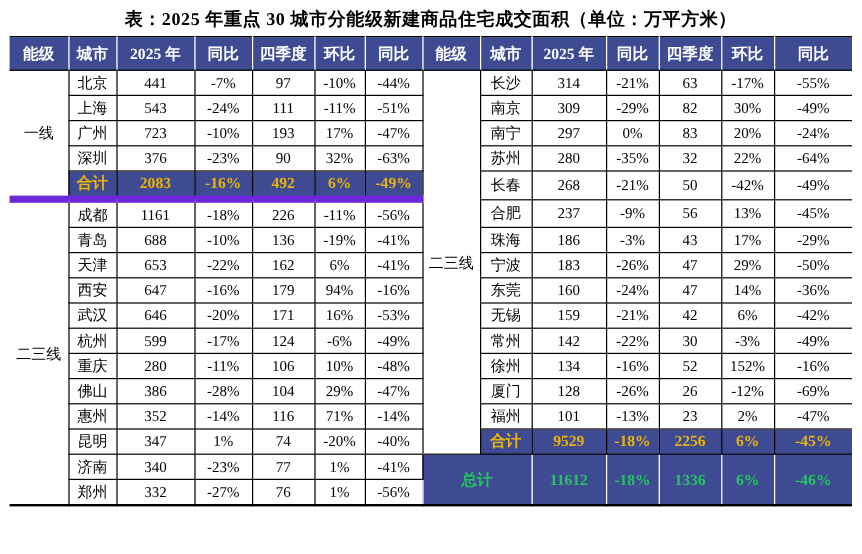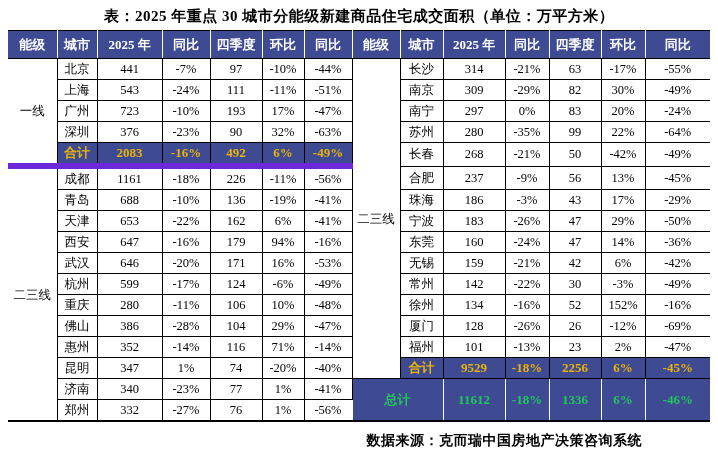--- a/index.html
+++ b/index.html
@@ -157,21 +157,21 @@
         <tr>
           <td class="city">深圳</td>
           <td class="val">376</td>
           <td class="val">-23%</td>
           <td class="val">90</td>
           <td class="val">32%</td>
           <td class="val">-63%</td>
           <td class="city">苏州</td>
           <td class="val">280</td>
           <td class="val">-35%</td>
-          <td class="val">99</td>
+          <td class="val">32</td>
           <td class="val">22%</td>
           <td class="val">-64%</td>
         </tr>
         <tr>
           <td class="sum hsep">合计</td>
           <td class="sum hsep">2083</td>
           <td class="sum hsep">-16%</td>
           <td class="sum hsep">492</td>
           <td class="sum hsep">6%</td>
           <td class="sum hsep">-49%</td>
@@ -340,14 +340,13 @@
         <tr>
           <td class="city">郑州</td>
           <td class="val">332</td>
           <td class="val">-27%</td>
           <td class="val">76</td>
           <td class="val">1%</td>
           <td class="val">-56%</td>
         </tr>
       </tbody>
   </table>
-  <div class="source">数据来源：克而瑞中国房地产决策咨询系统</div>
 </div>
 
 </body></html>

